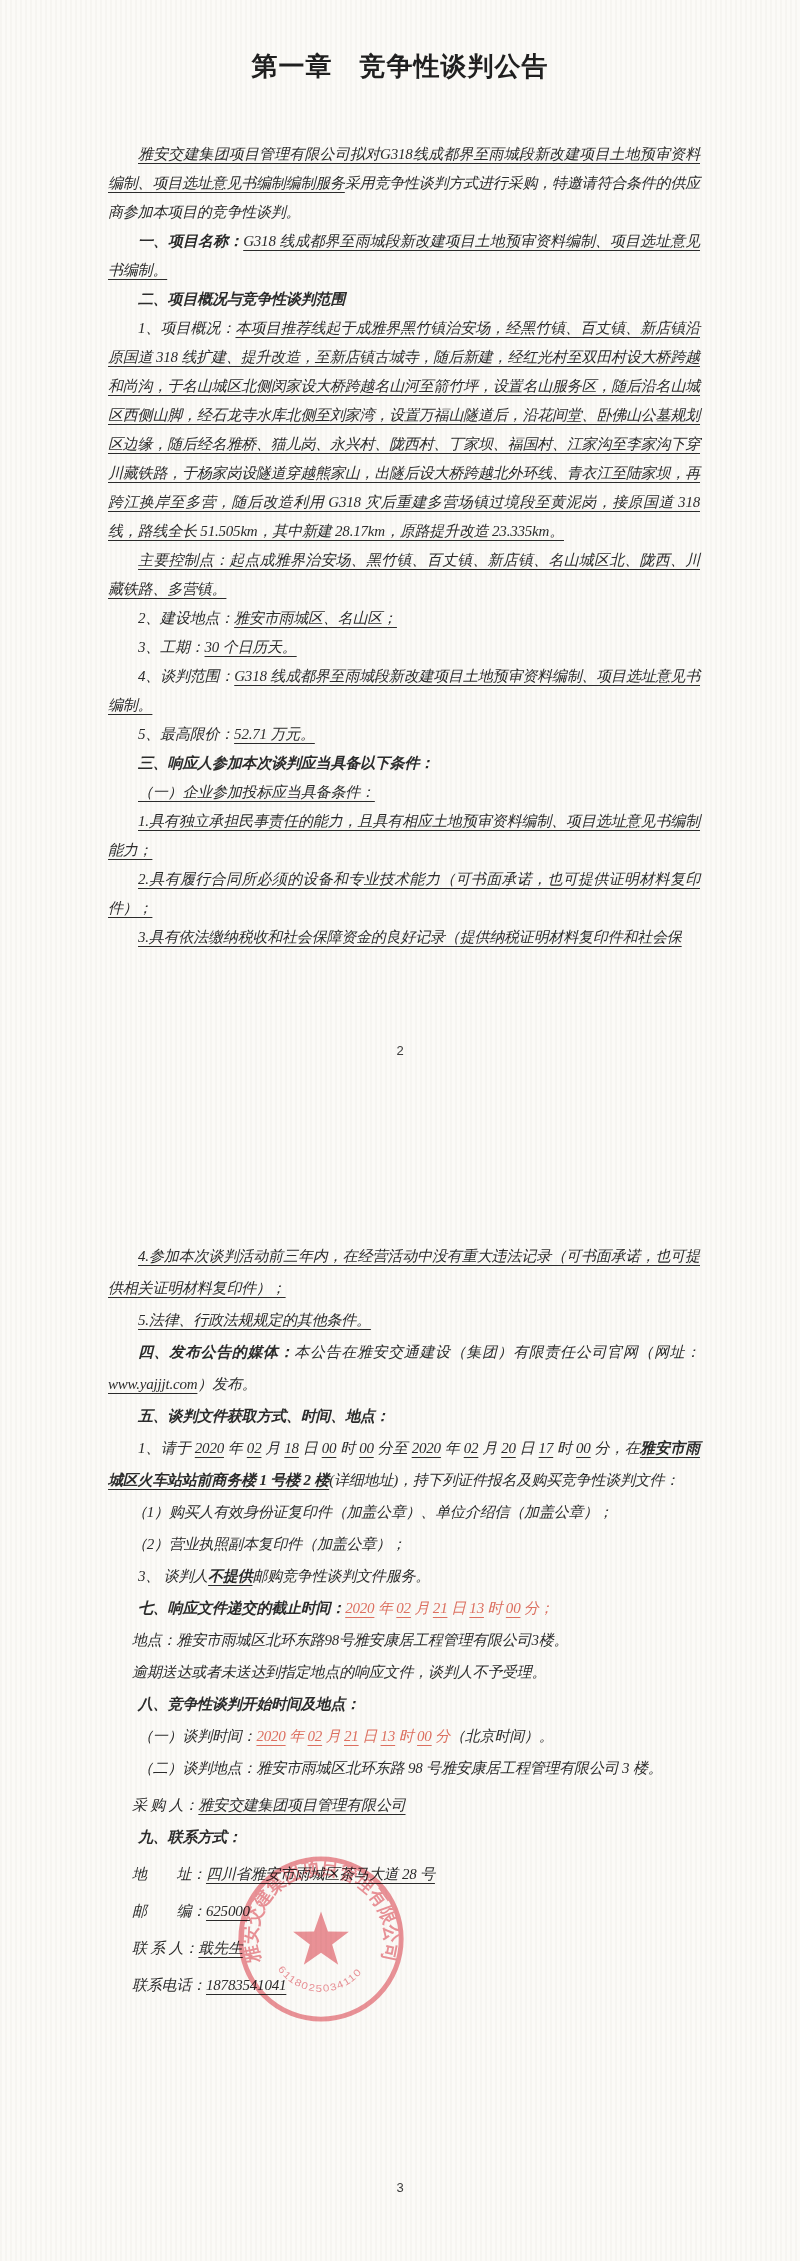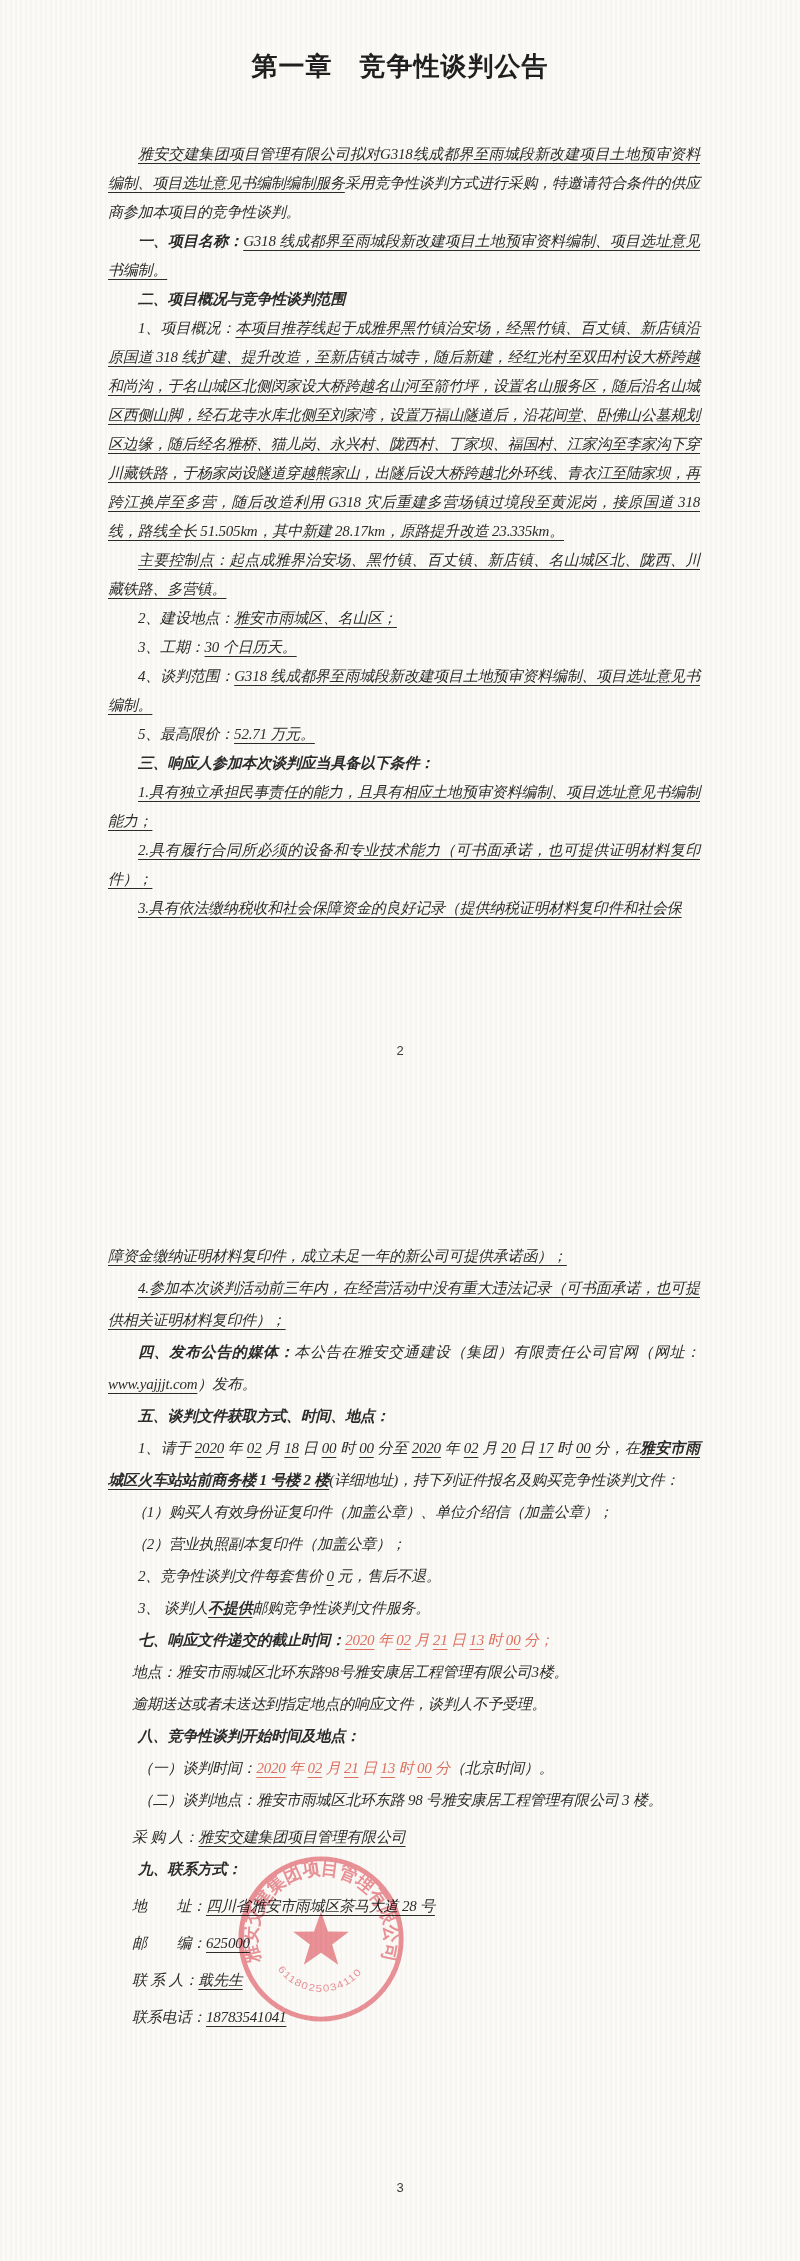--- a/index.html
+++ b/index.html
@@ -69,36 +69,36 @@
       <p class="para ind"><span class="u">雅安交建集团项目管理有限公司拟对G318线成都界至雨城段新改建项目土地预审资料编制、项目选址意见书编制编制服务</span><span>采用竞争性谈判方式进行采购，特邀请符合条件的供应商参加本项目的竞争性谈判。</span></p>
       <p class="para ind"><span class="b">一、项目名称：</span><span class="u">G318 线成都界至雨城段新改建项目土地预审资料编制、项目选址意见书编制。</span></p>
       <p class="para ind"><span class="b">二、项目概况与竞争性谈判范围</span></p>
       <p class="para ind"><span>1、项目概况：</span><span class="u">本项目推荐线起于成雅界黑竹镇治安场，经黑竹镇、百丈镇、新店镇沿原国道 318 线扩建、提升改造，至新店镇古城寺，随后新建，经红光村至双田村设大桥跨越和尚沟，于名山城区北侧闵家设大桥跨越名山河至箭竹坪，设置名山服务区，随后沿名山城区西侧山脚，经石龙寺水库北侧至刘家湾，设置万福山隧道后，沿花间堂、卧佛山公墓规划区边缘，随后经名雅桥、猫儿岗、永兴村、陇西村、丁家坝、福国村、江家沟至李家沟下穿川藏铁路，于杨家岗设隧道穿越熊家山，出隧后设大桥跨越北外环线、青衣江至陆家坝，再跨江换岸至多营，随后改造利用 G318 灾后重建多营场镇过境段至黄泥岗，接原国道 318 线，路线全长 51.505km，其中新建 28.17km，原路提升改造 23.335km。</span></p>
       <p class="para ind"><span class="u">主要控制点：起点成雅界治安场、黑竹镇、百丈镇、新店镇、名山城区北、陇西、川藏铁路、多营镇。</span></p>
       <p class="para ind"><span>2、建设地点：</span><span class="u">雅安市雨城区、名山区；</span></p>
       <p class="para ind"><span>3、工期：</span><span class="u">30 个日历天。</span></p>
       <p class="para ind"><span>4、谈判范围：</span><span class="u">G318 线成都界至雨城段新改建项目土地预审资料编制、项目选址意见书编制。</span></p>
       <p class="para ind"><span>5、最高限价：</span><span class="u">52.71 万元。</span></p>
       <p class="para ind"><span class="b">三、响应人参加本次谈判应当具备以下条件：</span></p>
+      <p class="para ind"><span class="u">（一）企业参加投标应当具备条件：</span></p>
       <p class="para ind"><span class="u">1.具有独立承担民事责任的能力，且具有相应土地预审资料编制、项目选址意见书编制能力；</span></p>
       <p class="para ind"><span class="u">2.具有履行合同所必须的设备和专业技术能力（可书面承诺，也可提供证明材料复印件）；</span></p>
       <p class="para ind one-line"><span class="u">3.具有依法缴纳税收和社会保障资金的良好记录（提供纳税证明材料复印件和社会保</span></p>
     </div>
 
   <div class="page-num pn2">2</div>
 
   <div class="body-text p2body">
-      <p class="para"><span class="u">障资金缴纳证明材料复印件，成立未足一年的新公司可提供承诺函）；</span></p>
       <p class="para ind"><span class="u">4.参加本次谈判活动前三年内，在经营活动中没有重大违法记录（可书面承诺，也可提供相关证明材料复印件）；</span></p>
+      <p class="para ind"><span class="u">5.法律、行政法规规定的其他条件。</span></p>
       <p class="para ind"><span class="b">四、发布公告的媒体：</span><span>本公告在雅安交通建设（集团）有限责任公司官网（网址：</span><span class="u">www.yajjjt.com</span><span>）发布。</span></p>
       <p class="para ind"><span class="b">五、谈判文件获取方式、时间、地点：</span></p>
       <p class="para ind"><span>1、请于 </span><span class="u">2020</span><span> 年 </span><span class="u">02</span><span> 月 </span><span class="u">18</span><span> 日 </span><span class="u">00</span><span> 时 </span><span class="u">00</span><span> 分至 </span><span class="u">2020</span><span> 年 </span><span class="u">02</span><span> 月 </span><span class="u">20</span><span> 日 </span><span class="u">17</span><span> 时 </span><span class="u">00</span><span> 分，在</span><span class="b u">雅安市雨城区火车站站前商务楼 1 号楼 2 楼</span><span>(详细地址)，持下列证件报名及购买竞争性谈判文件：</span></p>
       <p class="para pad"><span>（1）购买人有效身份证复印件（加盖公章）、单位介绍信（加盖公章）；</span></p>
       <p class="para pad"><span>（2）营业执照副本复印件（加盖公章）；</span></p>
-      <p class="para ind"><span>2、竞争性谈判文件每套售价 </span><span class="u">0</span><span> 元，售后不退。</span></p>
       <p class="para ind"><span>3、 谈判人</span><span class="b u">不提供</span><span>邮购竞争性谈判文件服务。</span></p>
       <p class="para ind"><span class="b">七、响应文件递交的截止时间：</span><span class="u red">2020</span><span class="red"> 年 </span><span class="u red">02</span><span class="red"> 月 </span><span class="u red">21</span><span class="red"> 日 </span><span class="u red">13</span><span class="red"> 时 </span><span class="u red">00</span><span class="red"> 分；</span></p>
       <p class="para pad"><span>地点：雅安市雨城区北环东路98号雅安康居工程管理有限公司3楼。</span></p>
       <p class="para pad"><span>逾期送达或者未送达到指定地点的响应文件，谈判人不予受理。</span></p>
       <p class="para ind"><span class="b">八、竞争性谈判开始时间及地点：</span></p>
       <p class="para ind"><span>（一）谈判时间：</span><span class="u red">2020</span><span class="red"> 年 </span><span class="u red">02</span><span class="red"> 月 </span><span class="u red">21</span><span class="red"> 日 </span><span class="u red">13</span><span class="red"> 时 </span><span class="u red">00</span><span class="red"> 分</span><span>（北京时间）。</span></p>
       <p class="para ind"><span>（二）谈判地点：雅安市雨城区北环东路 98 号雅安康居工程管理有限公司 3 楼。</span></p>
       <p class="para contact"><span>采 购 人：</span><span class="u">雅安交建集团项目管理有限公司</span></p>
       <p class="para ind"><span class="b">九、联系方式：</span></p>
       <p class="para contact"><span>地　　址：</span><span class="u">四川省雅安市雨城区茶马大道 28 号</span></p>

